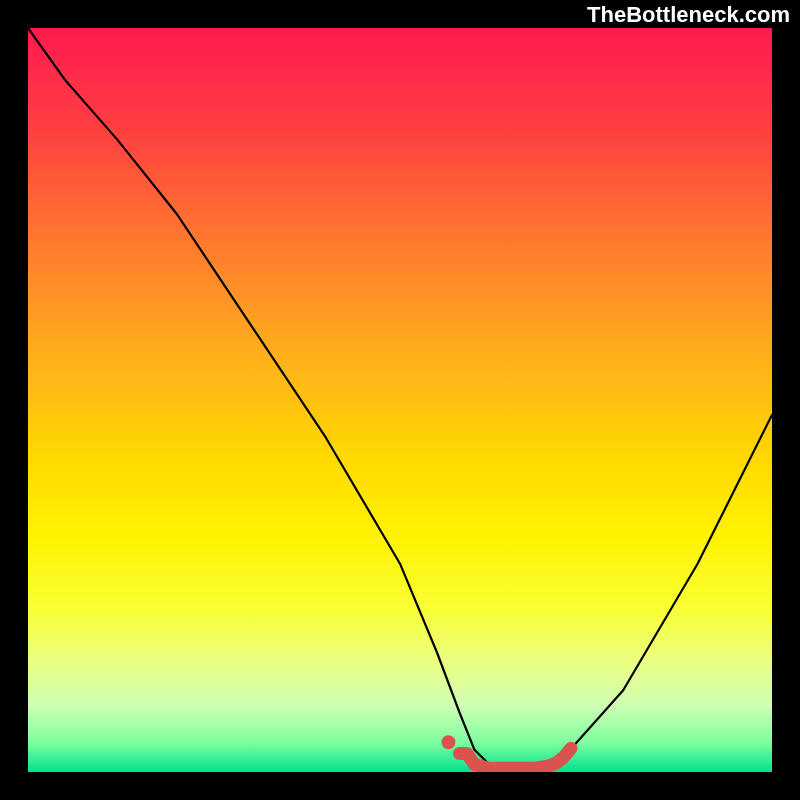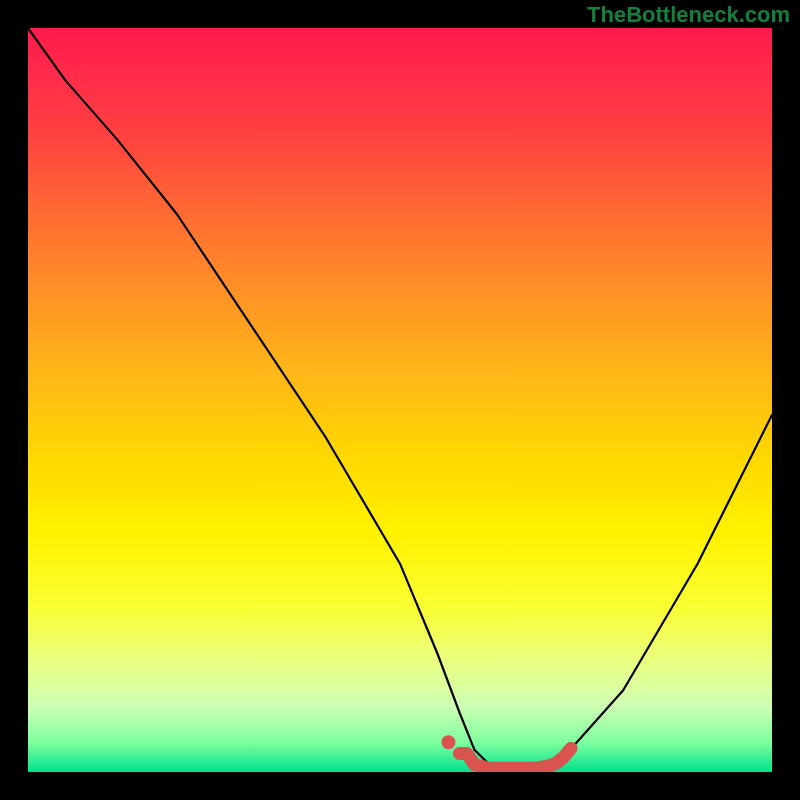--- a/index.html
+++ b/index.html
@@ -8,21 +8,21 @@
     height: 800px;
     background: #000;
     position: relative;
     font-family: Arial, sans-serif;
     overflow: hidden;
   }
   .watermark {
     position: absolute;
     top: 2px;
     right: 10px;
-    color: #15803d;
+    color: #ffffff;
     font-size: 22px;
     font-weight: bold;
     z-index: 10;
   }
   .plot-area {
     position: absolute;
     left: 28px;
     top: 28px;
     width: 744px;
     height: 744px;

